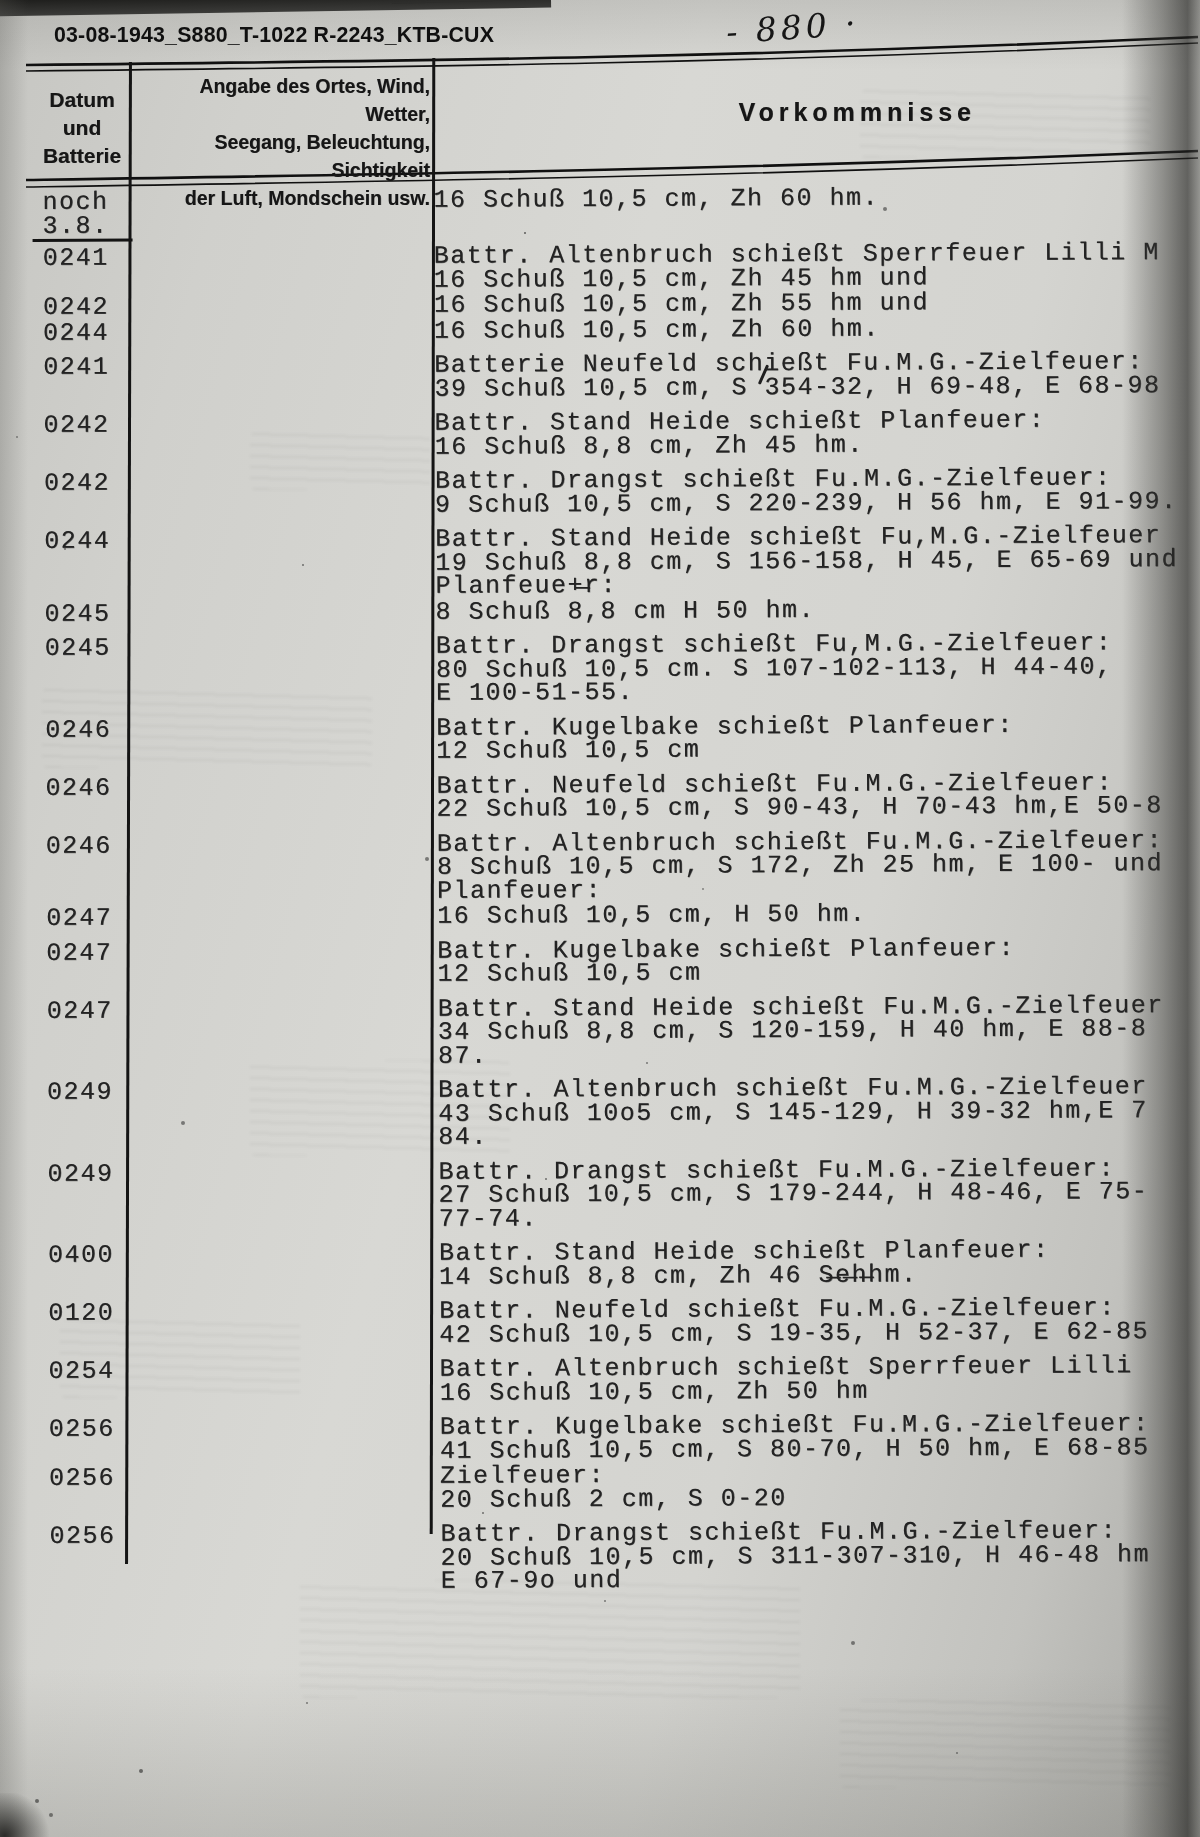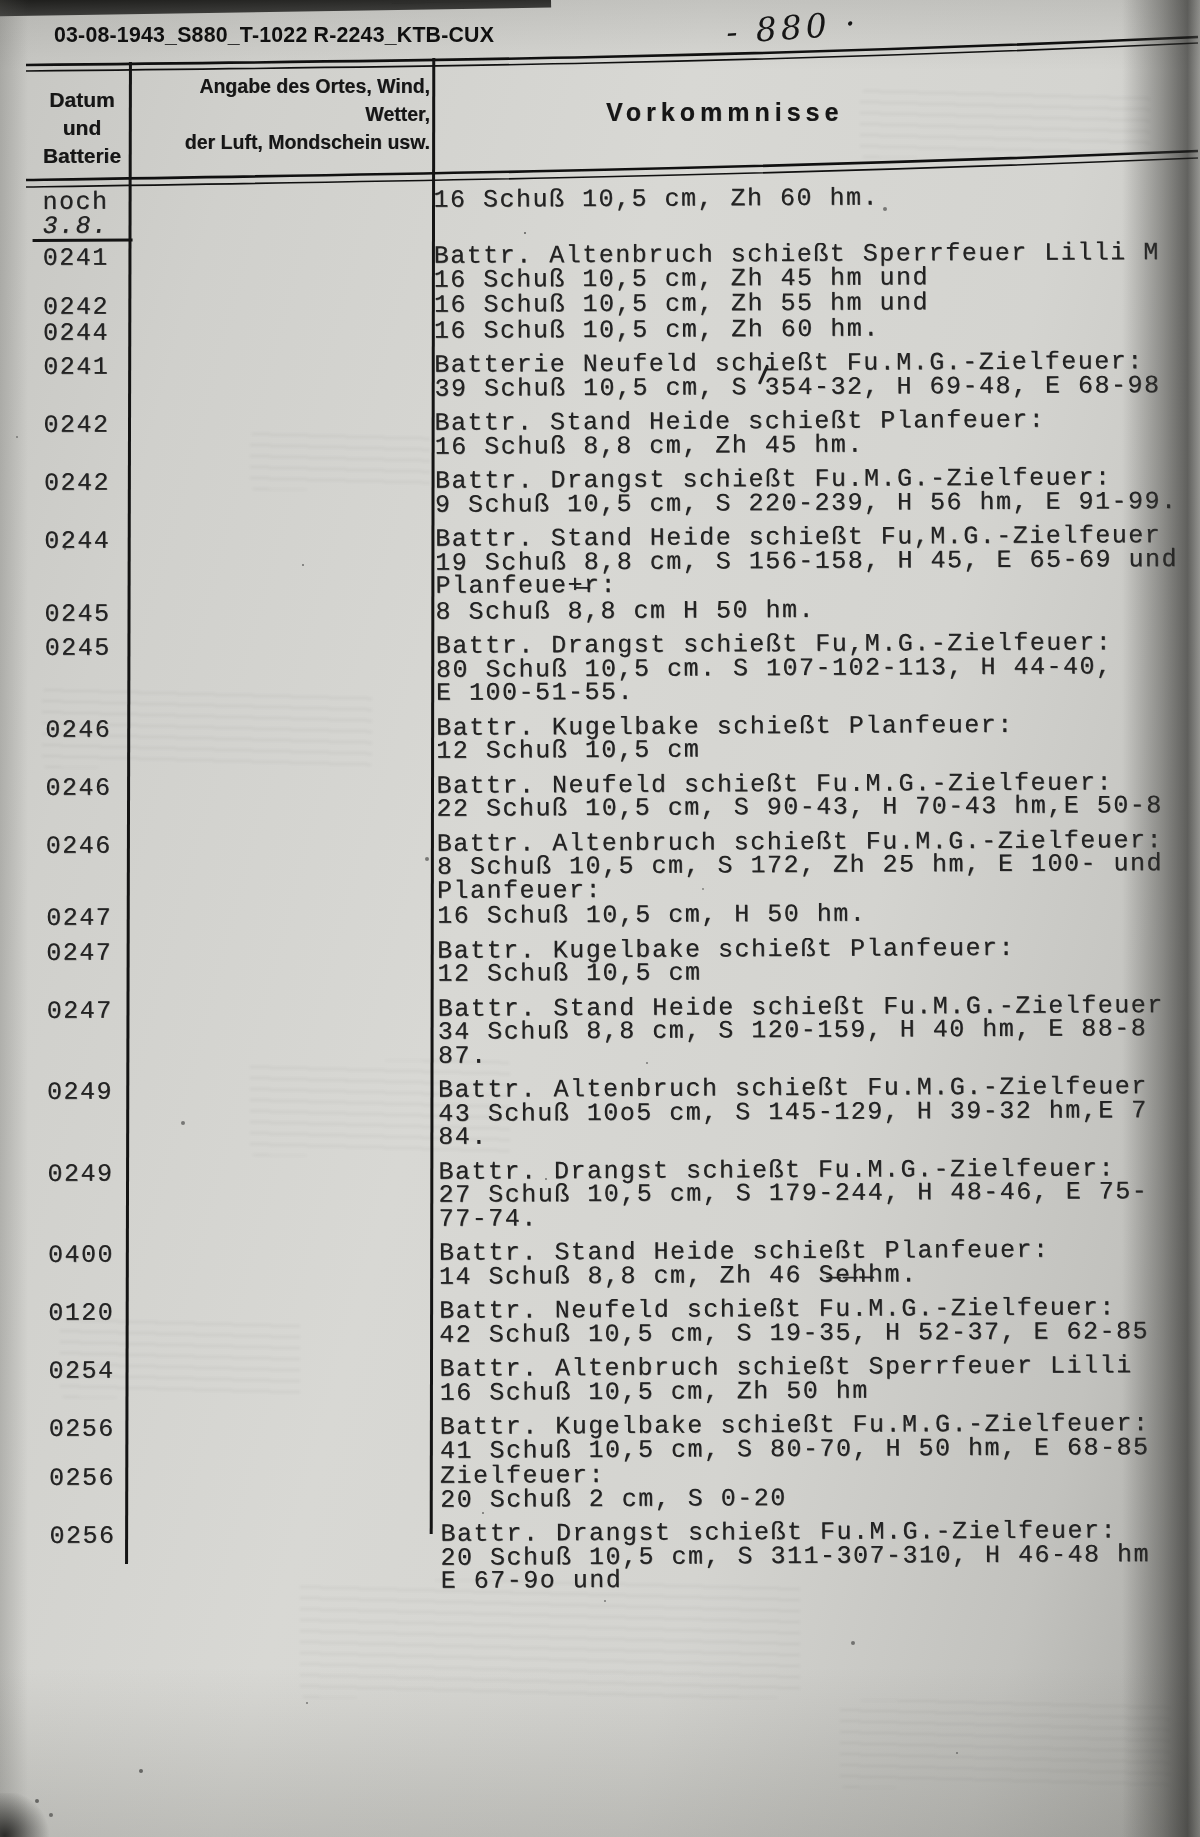--- a/index.html
+++ b/index.html
@@ -57,33 +57,33 @@
   .vline{position:absolute;background:#141414;z-index:2;}
   .v1{left:127px;top:62px;width:2.6px;height:1502px;transform:rotate(.15deg);}
   .v2{left:431px;top:58px;width:2.6px;height:1476px;transform:rotate(.1deg);}
   
   .frak{font-family:Liberation Sans, sans-serif;font-weight:bold;color:#161616;
     text-shadow:.4px .4px .5px rgba(20,20,20,.5);}
   .h-datetime{position:absolute;left:34px;top:86px;width:96px;text-align:center;
     font-size:21px;line-height:28px;z-index:3;}
   .h-cond{position:absolute;left:140px;top:72px;width:290px;text-align:right;
     font-size:19.5px;line-height:28px;z-index:3;}
-  .h-events{position:absolute;left:606px;top:98px;width:370px;text-align:left;
+  .h-events{position:absolute;left:606px;top:98px;width:370px;text-align:right;
     font-size:25px;letter-spacing:5px;z-index:3;}
   
   .entries{position:absolute;left:0;top:188px;width:1200px;z-index:3;
     transform:rotate(-.3deg);}
   .entry{display:flex;align-items:flex-start;}
   .entry.gap{margin-top:9px;}
   .time{flex:0 0 130px;box-sizing:border-box;padding-left:46px;}
   .spacer{flex:0 0 307px;}
   .lines{flex:1 1 auto;min-width:0;white-space:nowrap;overflow:hidden;padding-bottom:2px;}
   .time,.lines{font-size:25px;line-height:23.5px;letter-spacing:1.5px;color:#232323;
     text-shadow:.5px .4px .6px rgba(25,25,25,.55);}
-  .time-sub.underlined{position:relative;display:inline-block;font-style:italic;}
+  .time-sub.underlined{position:relative;display:inline-block;}
   .time-sub.underlined::after{content:"";position:absolute;left:-10px;bottom:-4px;width:100px;
     border-bottom:3px solid #141414;}
 </style>
 </head>
 <body>
 
 <div class="page">
 
   <div class="top-strip"></div>
   <div class="top-line"></div>
@@ -100,20 +100,21 @@
   <div class="vline v1"></div>
   <div class="vline v2"></div>
 
   <div class="h-datetime frak">
     <div>Datum</div>
     <div>und</div>
     <div>Batterie</div>
   </div>
   <div class="h-cond frak">
     <div>Angabe des Ortes, Wind, Wetter,</div>
+    <div>Seegang, Beleuchtung, Sichtigkeit</div>
     <div>der Luft, Mondschein usw.</div>
   </div>
   <div class="h-events frak">Vorkommnisse</div>
 
   <div class="entries">
   <div class="entry">
     <div class="time">
       <div class="time-main">noch</div>
       <div class="time-sub underlined">3.8.</div>
     </div>

